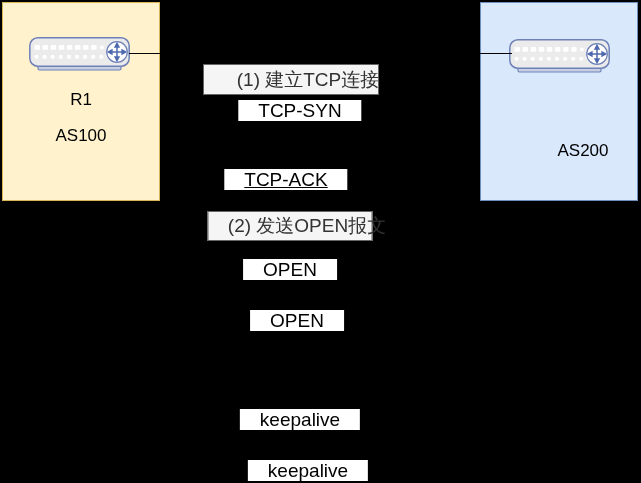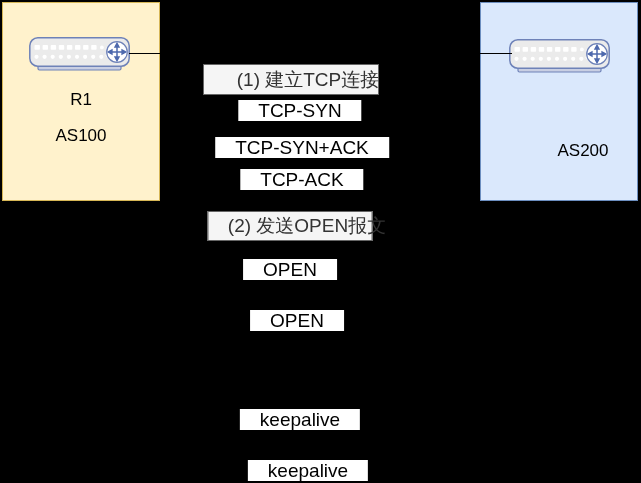--- a/index.html
+++ b/index.html
@@ -32,21 +32,21 @@
         box-sizing:border-box;white-space:nowrap;z-index:2;padding-left:34px;}
   .step1{left:291px;top:64px;width:176px;height:31px;}
   .step2{left:290px;top:211px;width:165px;height:30px;}
   .step3{left:299px;top:357px;width:204px;height:34px;}
   
   .msg{position:absolute;transform:translateX(-50%);
        background:#FFFFFF;color:#000000;font-size:19px;line-height:21px;
        padding:0 20px;white-space:nowrap;z-index:2;}
   .m-syn{left:300px;top:100px;}
   .m-synack{left:302px;top:137px;}
-  .m-ack{left:302px;top:169px;}
+  .m-ack{left:286px;top:169px;text-decoration:underline;}
   .m-open1{left:290px;top:259px;}
   .m-open2{left:297px;top:310px;}
   .m-ka1{left:300px;top:409px;}
   .m-ka2{left:308px;top:460px;}
 </style>
 </head>
 <body>
 
 <div class="canvas">
 
@@ -102,21 +102,20 @@
     <svg class="router-svg" width="101" height="35" viewBox="0 0 101 35">
         <use href="#router-shape"></use>
       </svg>
     <div class="nlabel ras">AS200</div>
   </div>
 
   <div class="connector"></div>
 
   <div class="step step1">(1) 建立TCP连接</div>
   <div class="msg m-syn">TCP-SYN</div>
-  <div class="msg m-synack">TCP-SYN+ACK</div>
   <div class="msg m-ack">TCP-ACK</div>
 
   <div class="step step2">(2) 发送OPEN报文</div>
   <div class="msg m-open1">OPEN</div>
   <div class="msg m-open2">OPEN</div>
 
   <div class="msg m-ka1">keepalive</div>
   <div class="msg m-ka2">keepalive</div>
 
 </div>

